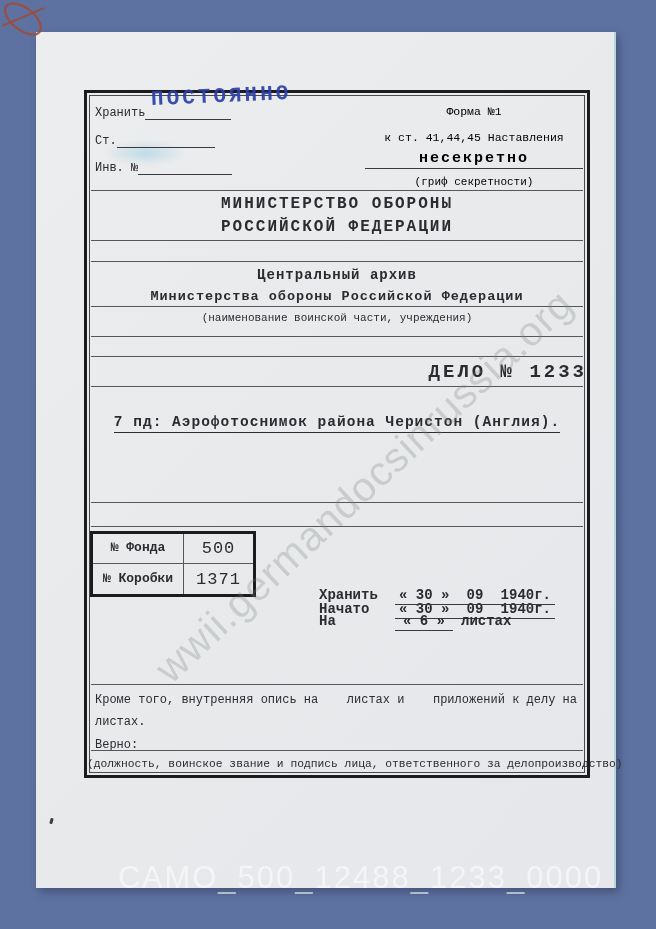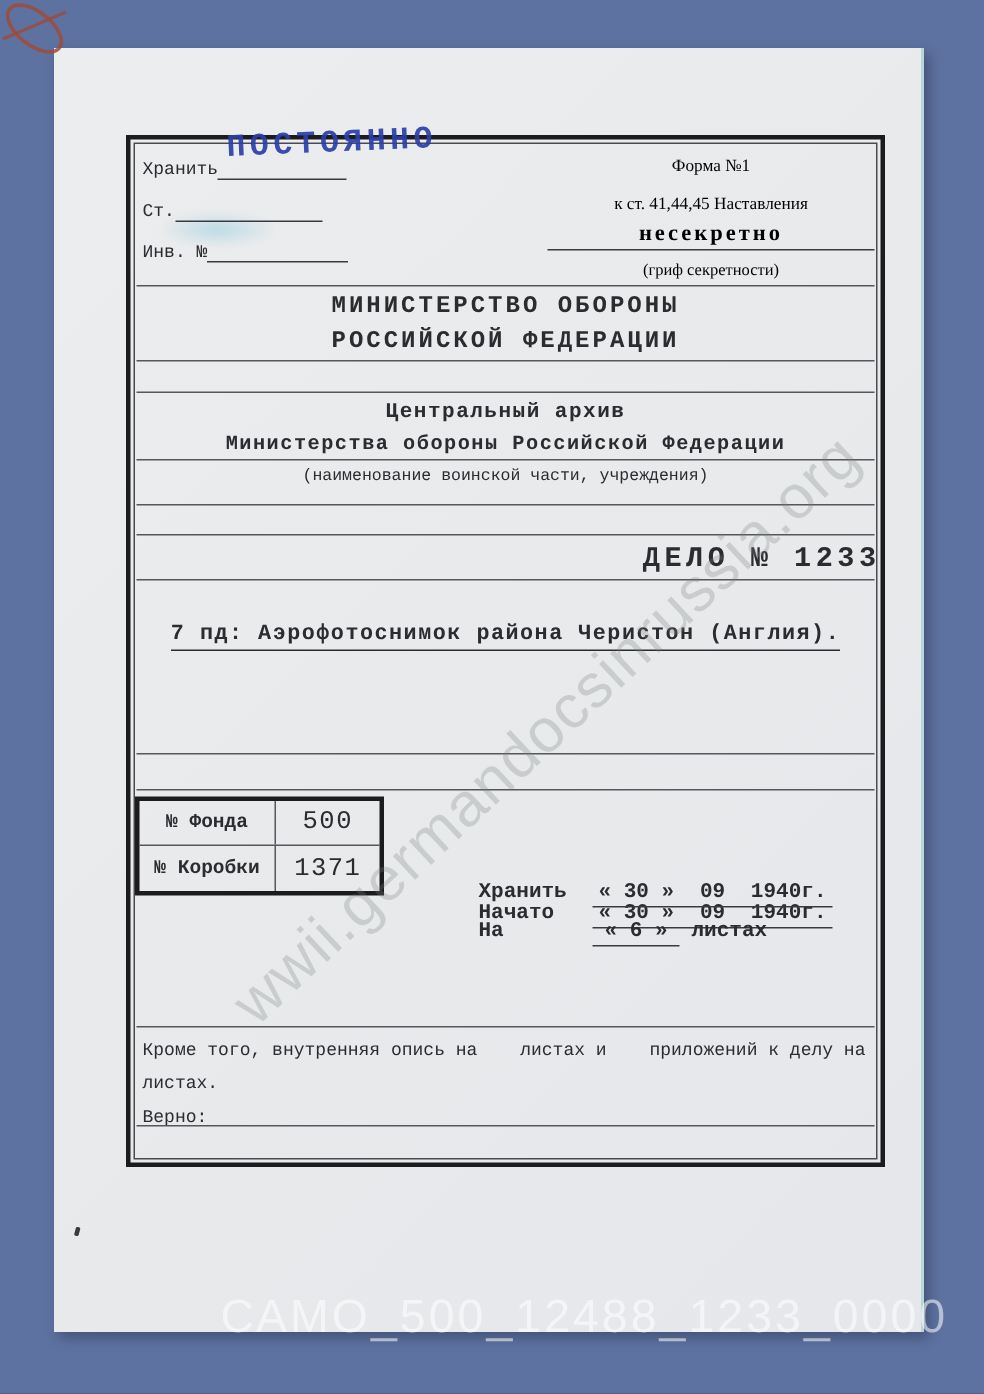--- a/index.html
+++ b/index.html
@@ -24,21 +24,21 @@
   .hline{position:absolute;left:4px;right:4px;height:1px;background:#56565c;}
 
   .txt{position:absolute;color:#2b2b30;white-space:nowrap;}
   .b{font-weight:bold;}
 
   
   .blank{display:inline-block;border-bottom:1px solid #3a3a40;height:12px;vertical-align:bottom;}
 
   
   .hdr-right{position:absolute;left:278px;top:12px;width:218px;text-align:center;}
-  .hdr-right div{position:relative;font-family:Liberation Serif, serif;}
+  .hdr-right div{position:relative;}
 
   .stamp{position:absolute;left:64px;top:-8px;z-index:6;
     font-size:21px;font-weight:bold;letter-spacing:3px;color:#2c40aa;
     transform:rotate(-2.5deg);opacity:.92;}
 
   .smudge{position:absolute;left:18px;top:48px;width:80px;height:24px;
     background:radial-gradient(ellipse at center,rgba(110,190,220,.38),rgba(110,190,220,0) 70%);
     filter:blur(2px);}
 
   
@@ -63,21 +63,21 @@
   .note-row{position:absolute;left:8px;right:10px;display:flex;
     justify-content:space-between;font-size:12px;color:#2b2b30;}
 
   
   .wm-diag{position:absolute;left:-12px;top:428px;width:680px;height:52px;
     line-height:52px;text-align:center;transform:rotate(-43deg);
     font-family:"Liberation Sans","DejaVu Sans",sans-serif;
     font-size:41px;letter-spacing:1px;color:rgba(125,130,125,.28);z-index:4;white-space:nowrap;}
   .wm-bottom{position:absolute;left:118px;top:860px;z-index:6;
     font-family:"Liberation Sans","DejaVu Sans",sans-serif;
-    font-size:31px;font-weight:400;letter-spacing:2px;color:rgba(255,255,255,.55);white-space:nowrap;margin-left:29px;}
+    font-size:31px;font-weight:400;letter-spacing:2px;color:rgba(255,255,255,.55);white-space:nowrap;}
 
   .speck{position:absolute;left:14px;top:786px;width:3px;height:6px;
     background:#3b3b40;transform:rotate(15deg);border-radius:1px;}
 </style>
 </head>
 <body>
 
 <div class="scene">
 
   <svg class="scribble" width="60" height="48" viewBox="0 0 60 48">
@@ -175,19 +175,20 @@
       <div class="note-row" style="top:600px;">
         <span>Кроме того, внутренняя опись на</span>
         <span>листах и</span>
         <span>приложений к делу на</span>
       </div>
       <div class="txt" style="left:8px;top:622px;font-size:12px;">листах.</div>
       <div class="txt" style="left:8px;top:645px;font-size:12px;">Верно:</div>
 
       <div class="hline" style="top:657px;"></div>
 
+      <div class="txt" style="left:0;right:0;top:665px;text-align:center;font-size:11.3px;">(должность, воинское звание и подпись лица, ответственного за делопроизводство)</div>
 
     </div>
   </div>
 
   <div class="wm-bottom">САМО_500_12488_1233_0000</div>
 
 </div>
 
 </body></html>

